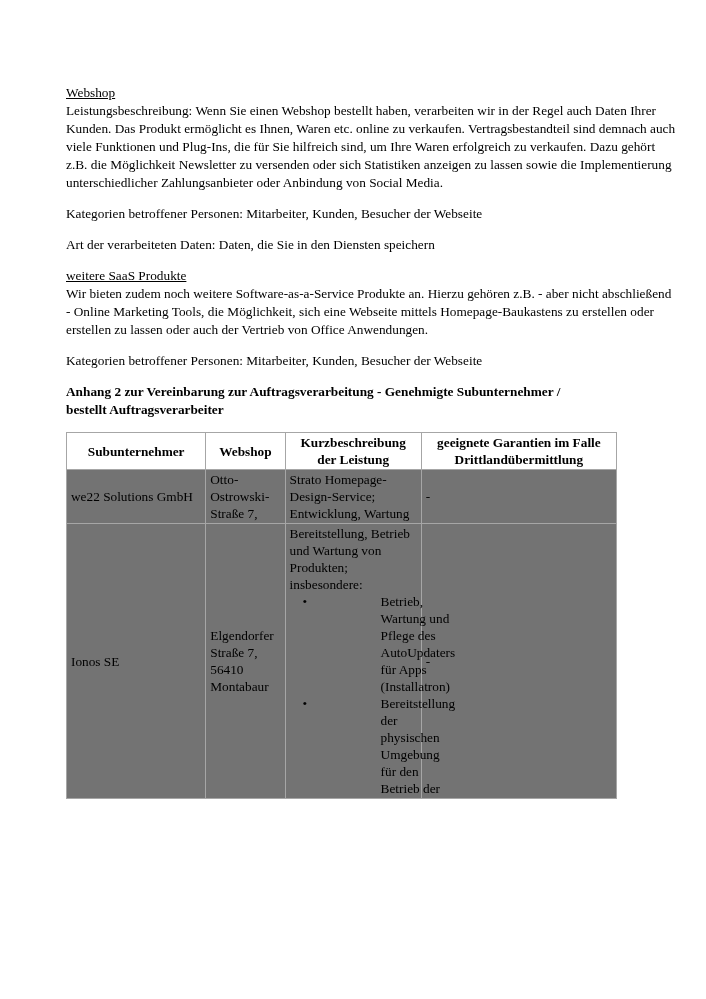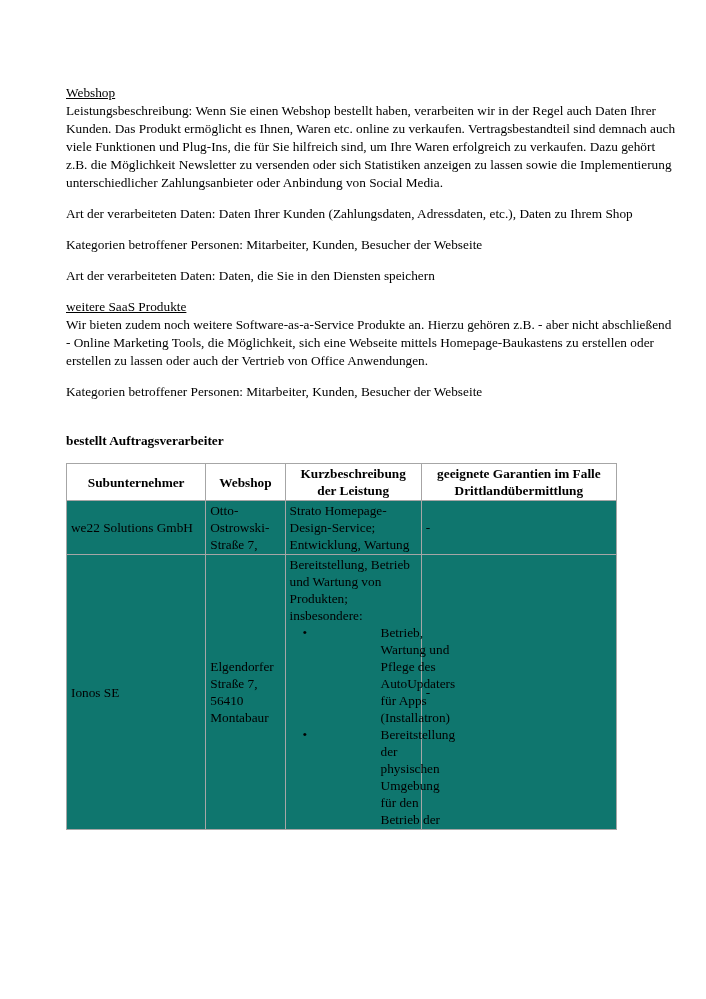--- a/index.html
+++ b/index.html
@@ -39,21 +39,21 @@
     padding: 1px 4px;
     vertical-align: middle;
     word-wrap: break-word;
   }
   table.subs th {
     font-weight: bold;
     text-align: center;
     background: #ffffff;
   }
   tr.stripe td {
-    background: #0f766e;
+    background: #737373;
   }
   .col-sub  { width: 137px; }
   .col-adr  { width: 78px; }
   .col-lei  { width: 134px; }
   .col-gar  { width: 192px; }
   .bullet-row {
     display: flex;
   }
   .bullet-glyph {
     flex: none;
@@ -69,35 +69,34 @@
 </head>
 <body>
 
 <div class="content">
 
   <p class="block">
     <span class="u">Webshop</span><br>
     <span>Leistungsbeschreibung: Wenn Sie einen Webshop bestellt haben, verarbeiten wir in der Regel auch Daten Ihrer Kunden. Das Produkt ermöglicht es Ihnen, Waren etc. online zu verkaufen. Vertragsbestandteil sind demnach auch viele Funktionen und Plug-Ins, die für Sie hilfreich sind, um Ihre Waren erfolgreich zu verkaufen. Dazu gehört z.B. die Möglichkeit Newsletter zu versenden oder sich Statistiken anzeigen zu lassen sowie die Implementierung unterschiedlicher Zahlungsanbieter oder Anbindung von Social Media.</span>
   </p>
 
-  <p class="block">Art der verarbeiteten Daten: Daten Ihrer Kunden (Zahlungsdaten, Adressdaten, etc.), Daten zu Ihrem Shop</p>
 
   <p class="block">Kategorien betroffener Personen: Mitarbeiter, Kunden, Besucher der Webseite</p>
 
   <p class="block">Art der verarbeiteten Daten: Daten, die Sie in den Diensten speichern</p>
 
   <p class="block">
     <span class="u">weitere SaaS Produkte</span><br>
     <span>Wir bieten zudem noch weitere Software-as-a-Service Produkte an. Hierzu gehören z.B. - aber nicht abschließend - Online Marketing Tools, die Möglichkeit, sich eine Webseite mittels Homepage-Baukastens zu erstellen oder erstellen zu lassen oder auch der Vertrieb von Office Anwendungen.</span>
   </p>
 
   <p class="block">Kategorien betroffener Personen: Mitarbeiter, Kunden, Besucher der Webseite</p>
 
   <p class="block bold-title">
-    <br>
+    <span>Anhang 2 zur Vereinbarung zur Auftragsverarbeitung - Genehmigte Subunternehmer /</span><br>
     <span>bestellt Auftragsverarbeiter</span>
   </p>
 
 
   <table class="subs">
     <colgroup>
       <col class="col-sub">
       <col class="col-adr">
       <col class="col-lei">
       <col class="col-gar">

